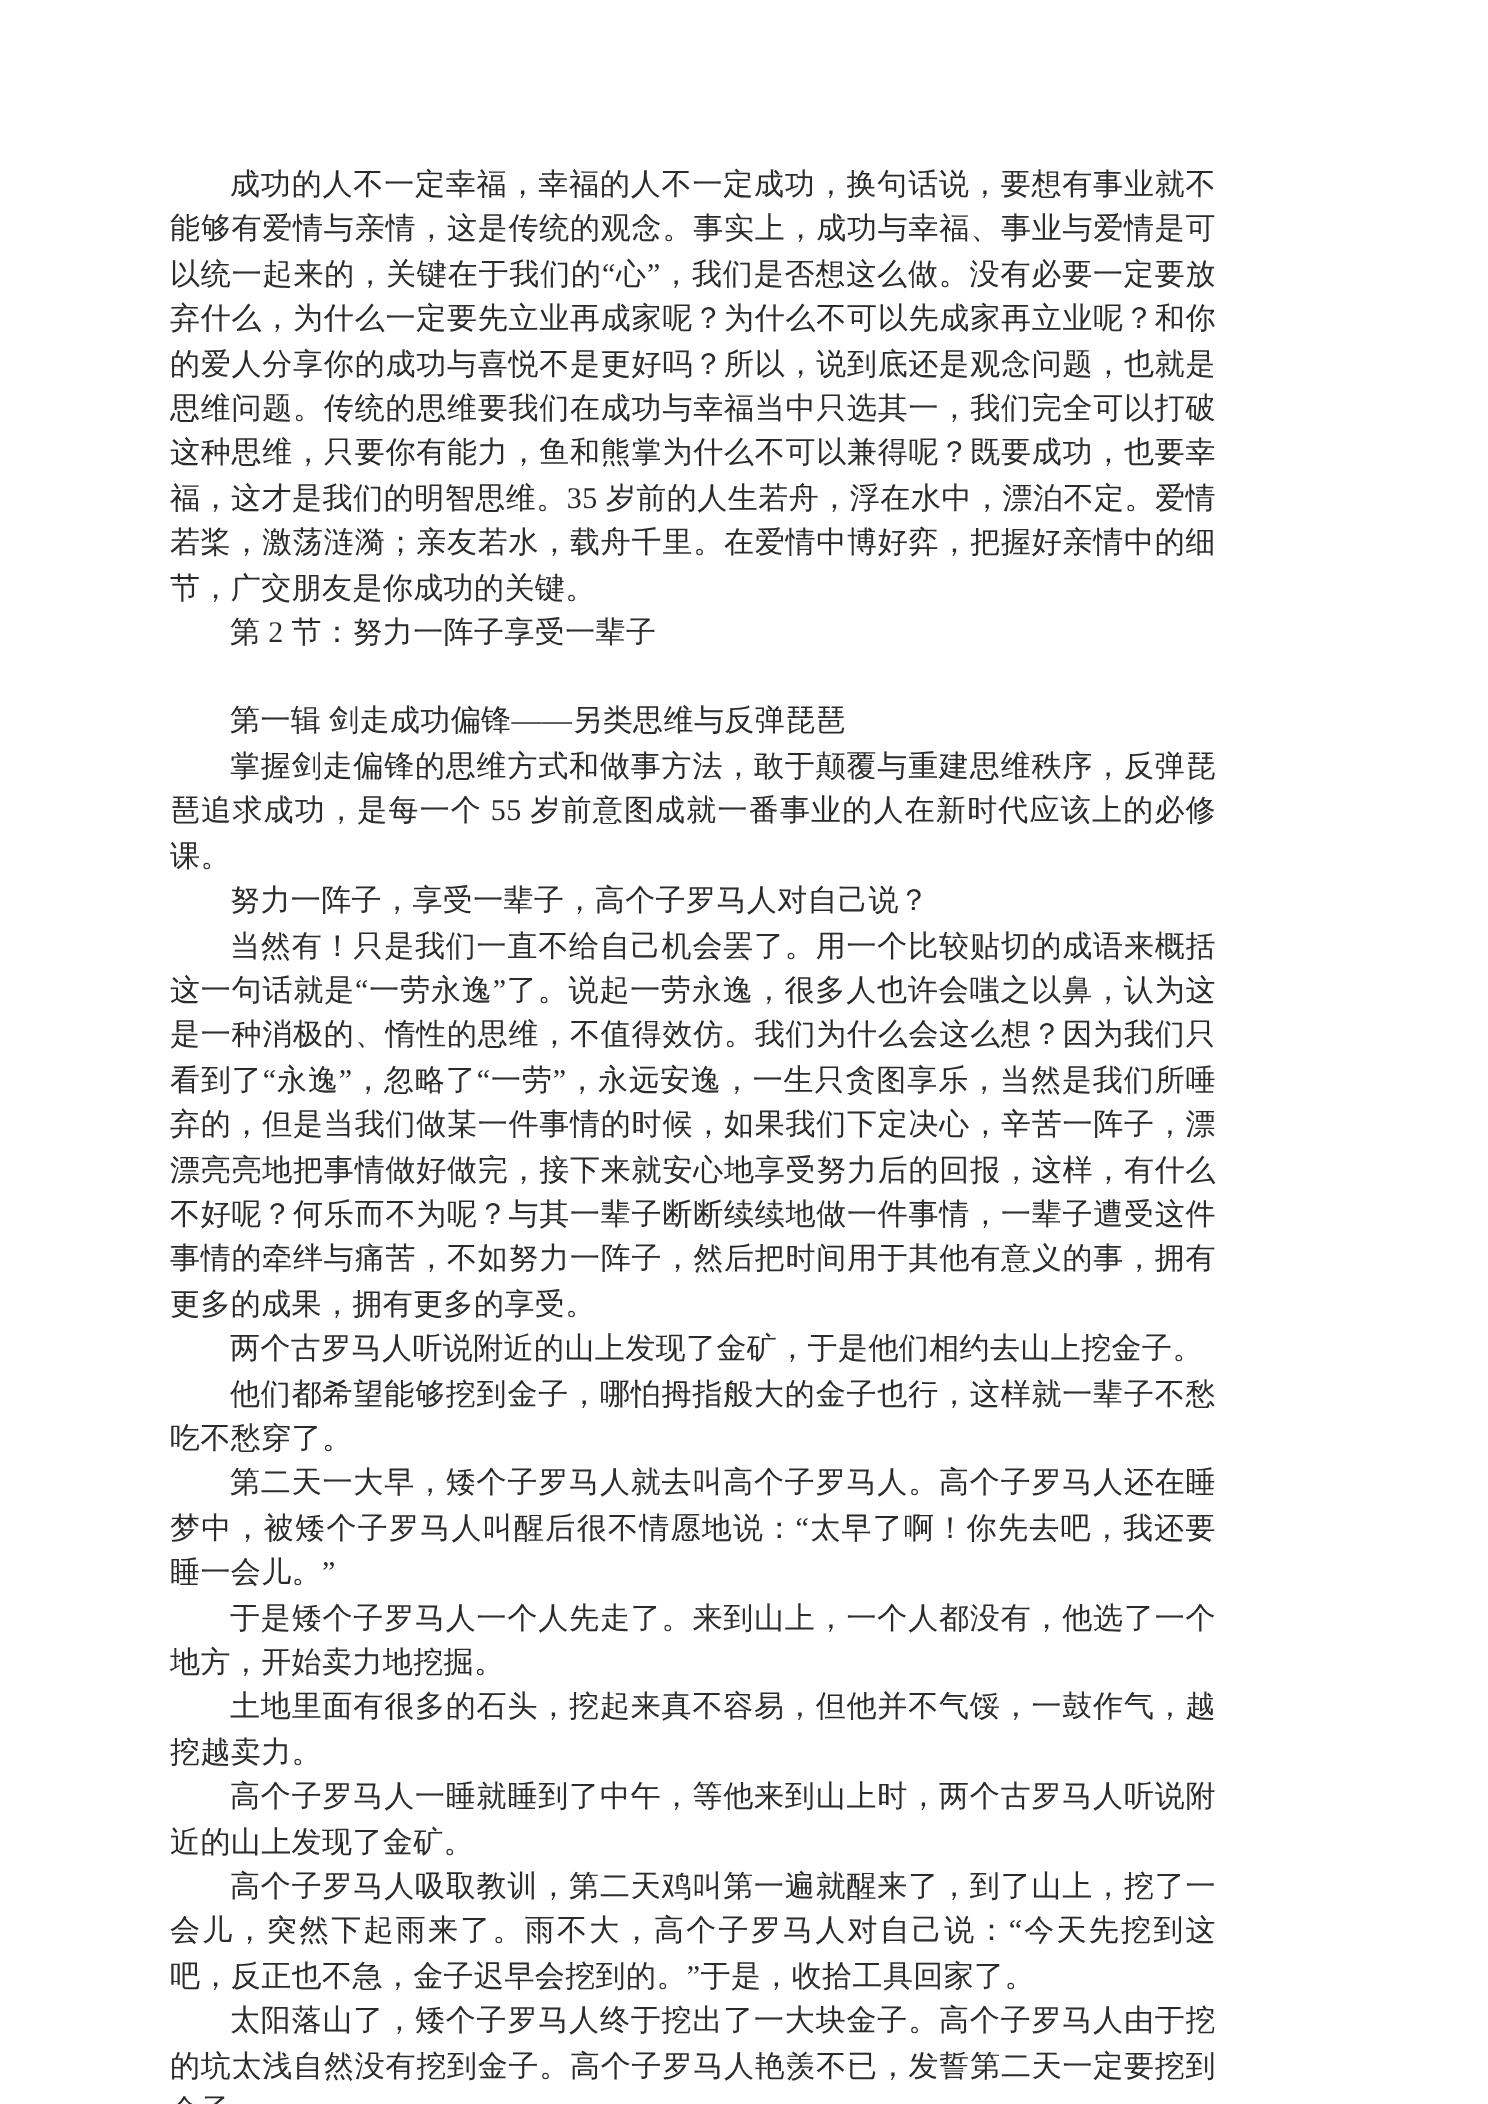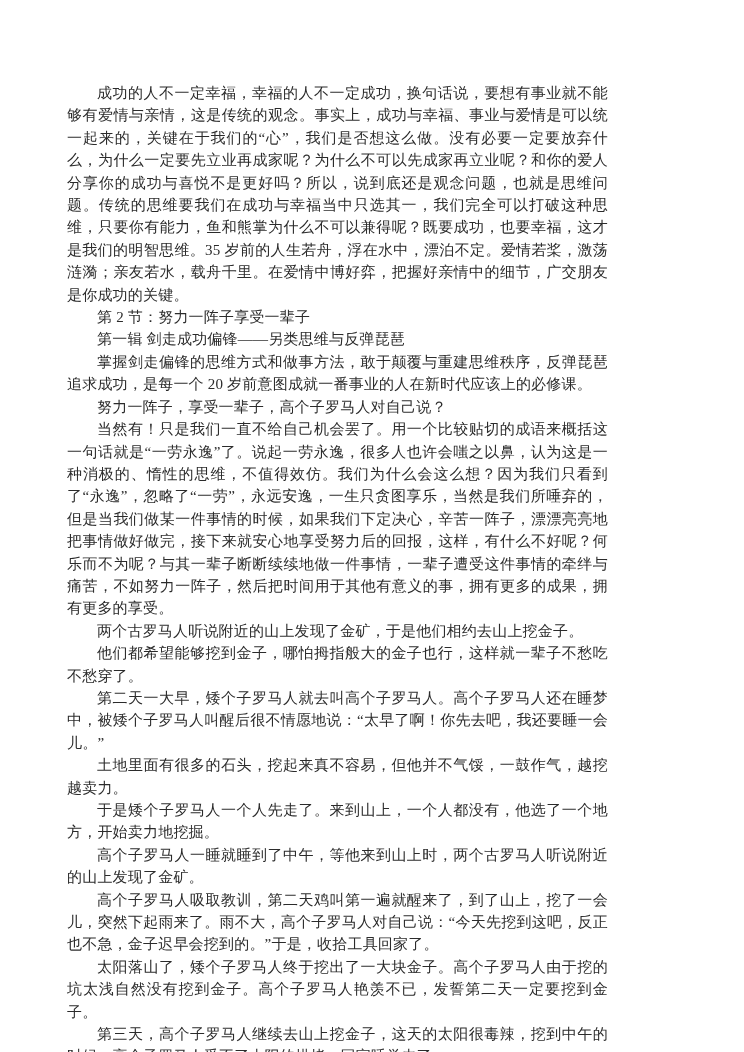--- a/index.html
+++ b/index.html
@@ -6,53 +6,54 @@
     margin: 0;
     padding: 0;
     background: #ffffff;
   }
   .page {
     position: relative;
     width: 690px;
     height: 1052px;
     background: #ffffff;
     box-sizing: border-box;
-    padding: 82px 82px 0 67px;
+    padding: 82px 82px 0 85px;
     overflow: hidden;
   }
   .textblock p {
     margin: 0;
     padding: 0;
     font-family: "Liberation Serif", "DejaVu Serif", serif;
     font-size: 15px;
     line-height: 22.4px;
     color: #2b2b2b;
     text-indent: 2em;
     text-align: justify;
     text-justify: inter-ideograph;
     letter-spacing: 0.2px;
   }
   .textblock p.gap-above {
+    margin-top: 22px;
   }
 </style>
 </head>
 <body>
 
 <div class="page">
   <div class="textblock">
     <p>成功的人不一定幸福，幸福的人不一定成功，换句话说，要想有事业就不能够有爱情与亲情，这是传统的观念。事实上，成功与幸福、事业与爱情是可以统一起来的，关键在于我们的“心”，我们是否想这么做。没有必要一定要放弃什么，为什么一定要先立业再成家呢？为什么不可以先成家再立业呢？和你的爱人分享你的成功与喜悦不是更好吗？所以，说到底还是观念问题，也就是思维问题。传统的思维要我们在成功与幸福当中只选其一，我们完全可以打破这种思维，只要你有能力，鱼和熊掌为什么不可以兼得呢？既要成功，也要幸福，这才是我们的明智思维。35 岁前的人生若舟，浮在水中，漂泊不定。爱情若桨，激荡涟漪；亲友若水，载舟千里。在爱情中博好弈，把握好亲情中的细节，广交朋友是你成功的关键。</p>
     <p>第 2 节：努力一阵子享受一辈子</p>
     <p class="gap-above">第一辑 剑走成功偏锋——另类思维与反弹琵琶</p>
-    <p>掌握剑走偏锋的思维方式和做事方法，敢于颠覆与重建思维秩序，反弹琵琶追求成功，是每一个 20 岁前意图成就一番事业的人在新时代应该上的必修课。</p>
+    <p>掌握剑走偏锋的思维方式和做事方法，敢于颠覆与重建思维秩序，反弹琵琶追求成功，是每一个 55 岁前意图成就一番事业的人在新时代应该上的必修课。</p>
     <p>努力一阵子，享受一辈子，高个子罗马人对自己说？</p>
     <p>当然有！只是我们一直不给自己机会罢了。用一个比较贴切的成语来概括这一句话就是“一劳永逸”了。说起一劳永逸，很多人也许会嗤之以鼻，认为这是一种消极的、惰性的思维，不值得效仿。我们为什么会这么想？因为我们只看到了“永逸”，忽略了“一劳”，永远安逸，一生只贪图享乐，当然是我们所唾弃的，但是当我们做某一件事情的时候，如果我们下定决心，辛苦一阵子，漂漂亮亮地把事情做好做完，接下来就安心地享受努力后的回报，这样，有什么不好呢？何乐而不为呢？与其一辈子断断续续地做一件事情，一辈子遭受这件事情的牵绊与痛苦，不如努力一阵子，然后把时间用于其他有意义的事，拥有更多的成果，拥有更多的享受。</p>
     <p>两个古罗马人听说附近的山上发现了金矿，于是他们相约去山上挖金子。</p>
     <p>他们都希望能够挖到金子，哪怕拇指般大的金子也行，这样就一辈子不愁吃不愁穿了。</p>
     <p>第二天一大早，矮个子罗马人就去叫高个子罗马人。高个子罗马人还在睡梦中，被矮个子罗马人叫醒后很不情愿地说：“太早了啊！你先去吧，我还要睡一会儿。”</p>
+    <p>于是矮个子罗马人一个人先走了。来到山上，一个人都没有，他选了一个地方，开始卖力地挖掘。</p>
     <p>土地里面有很多的石头，挖起来真不容易，但他并不气馁，一鼓作气，越挖越卖力。</p>
-    <p>于是矮个子罗马人一个人先走了。来到山上，一个人都没有，他选了一个地方，开始卖力地挖掘。</p>
     <p>高个子罗马人一睡就睡到了中午，等他来到山上时，两个古罗马人听说附近的山上发现了金矿。</p>
     <p>高个子罗马人吸取教训，第二天鸡叫第一遍就醒来了，到了山上，挖了一会儿，突然下起雨来了。雨不大，高个子罗马人对自己说：“今天先挖到这吧，反正也不急，金子迟早会挖到的。”于是，收拾工具回家了。</p>
     <p>太阳落山了，矮个子罗马人终于挖出了一大块金子。高个子罗马人由于挖的坑太浅自然没有挖到金子。高个子罗马人艳羡不已，发誓第二天一定要挖到金子。</p>
     <p>第三天，高个子罗马人继续去山上挖金子，这天的太阳很毒辣，挖到中午的时候，高个子罗马人受不了太阳的烘烤，回家睡觉去了。</p>
 
   </div>
 </div>
 
 </body></html>

